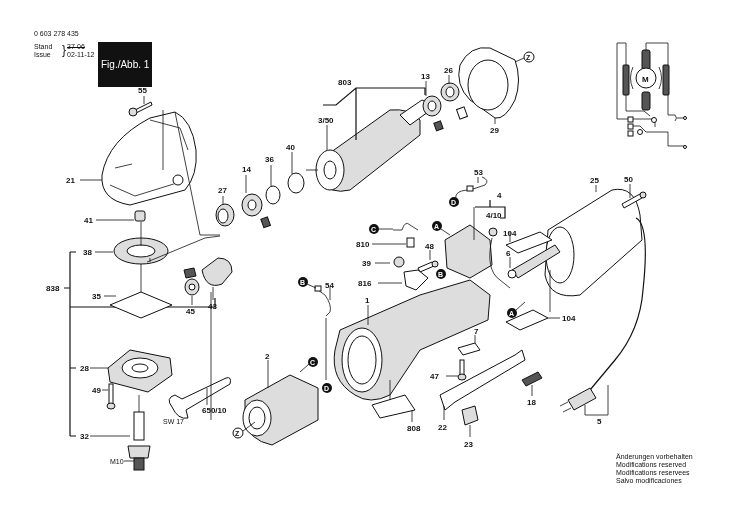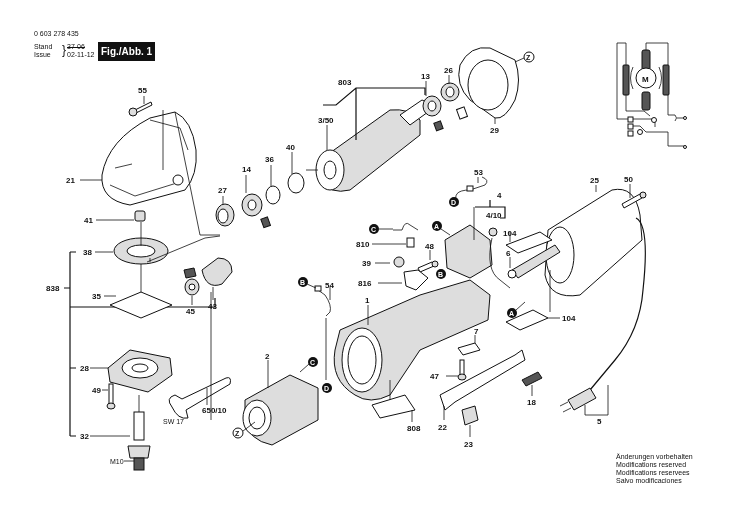--- a/index.html
+++ b/index.html
@@ -1,19 +1,19 @@
 <!DOCTYPE html>
 <html><head>
 <meta charset="utf-8">
 <style>
   html,body{margin:0;padding:0;background:#fff;}
   body{width:730px;height:516px;position:relative;overflow:hidden;font-family:"Liberation Sans",sans-serif;color:#111;}
   .abs{position:absolute;}
   .hdr{font-size:7px;line-height:8px;}
-  .fig{background:#111;color:#fff;font-weight:bold;font-size:10px;padding:4px 3px;}
+  .fig{background:#111;color:#fff;font-weight:normal;font-size:10px;padding:17px 3px;}
   .note{font-size:7px;line-height:8px;}
   svg{position:absolute;left:0;top:0;}
   .lbl{font-family:"Liberation Sans",sans-serif;font-size:8px;font-weight:bold;fill:#111;}
   .lbls{font-family:"Liberation Sans",sans-serif;font-size:7px;fill:#111;}
   .ln{stroke:#111;stroke-width:0.8;fill:none;}
   .lnb{stroke:#111;stroke-width:1.2;fill:none;}
   .part{stroke:#111;stroke-width:1;fill:#fff;}
   .partg{stroke:#111;stroke-width:1;fill:#ddd;}
   .partd{stroke:#111;stroke-width:1;fill:#555;}
   .callout-dot{fill:#111;}

